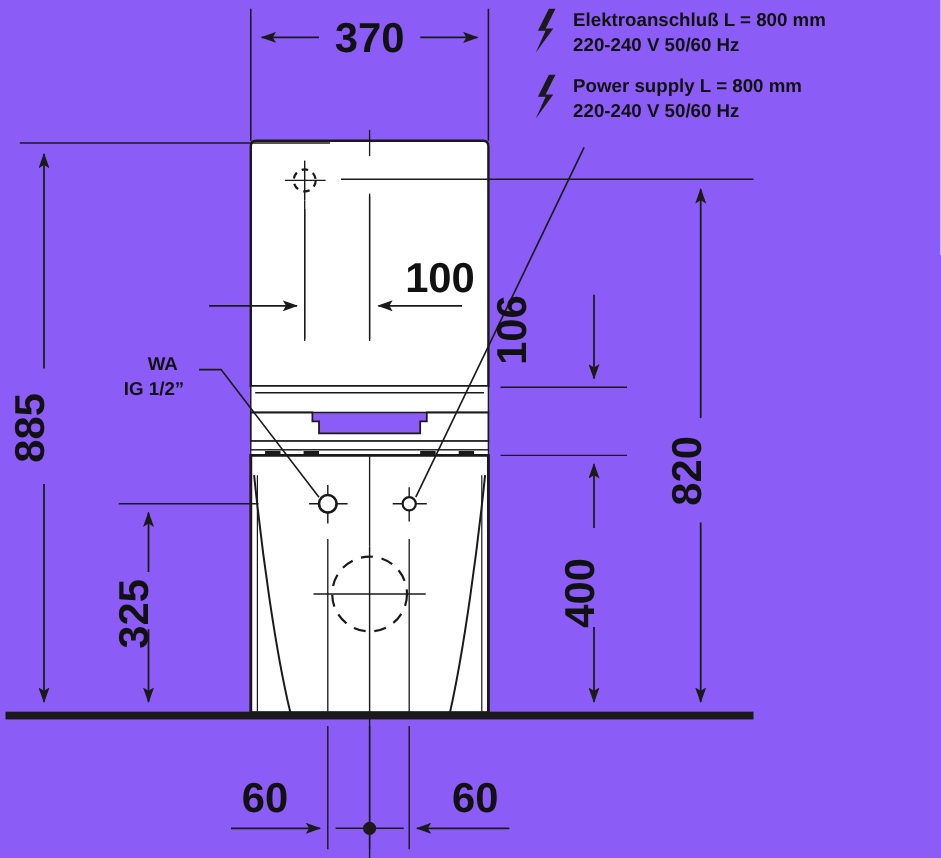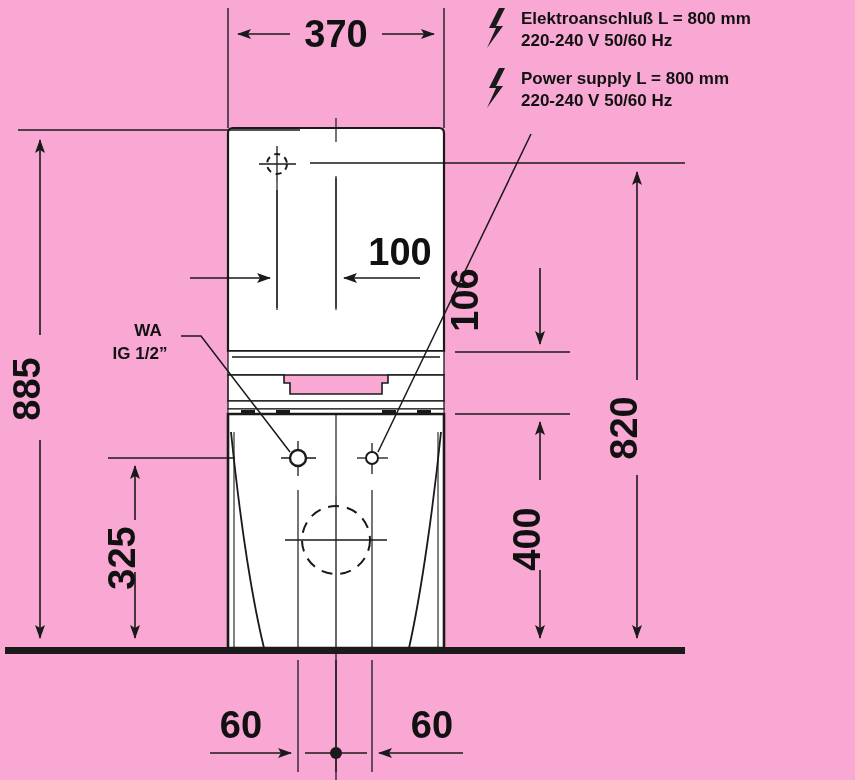--- a/index.html
+++ b/index.html
@@ -1,21 +1,21 @@
 <!DOCTYPE html>
 <html><head>
 <meta charset="utf-8">
 <title>Technical Drawing</title>
 <style>
   html,body{margin:0;padding:0;background:#ffffff;}
   body{font-family:"Liberation Sans",sans-serif;}
   #sheet{
     position:relative;
     width:855px;height:780px;
-    background:#f9a8d4;
+    background:#8b5cf6;
     overflow:hidden;
   }
   #sheet svg{position:absolute;left:0;top:0;}
   .dim-text{
     font-family:"Liberation Sans",sans-serif;
     font-weight:bold;
     fill:#111111;
   }
   .note-text{
     font-family:"Liberation Sans",sans-serif;

